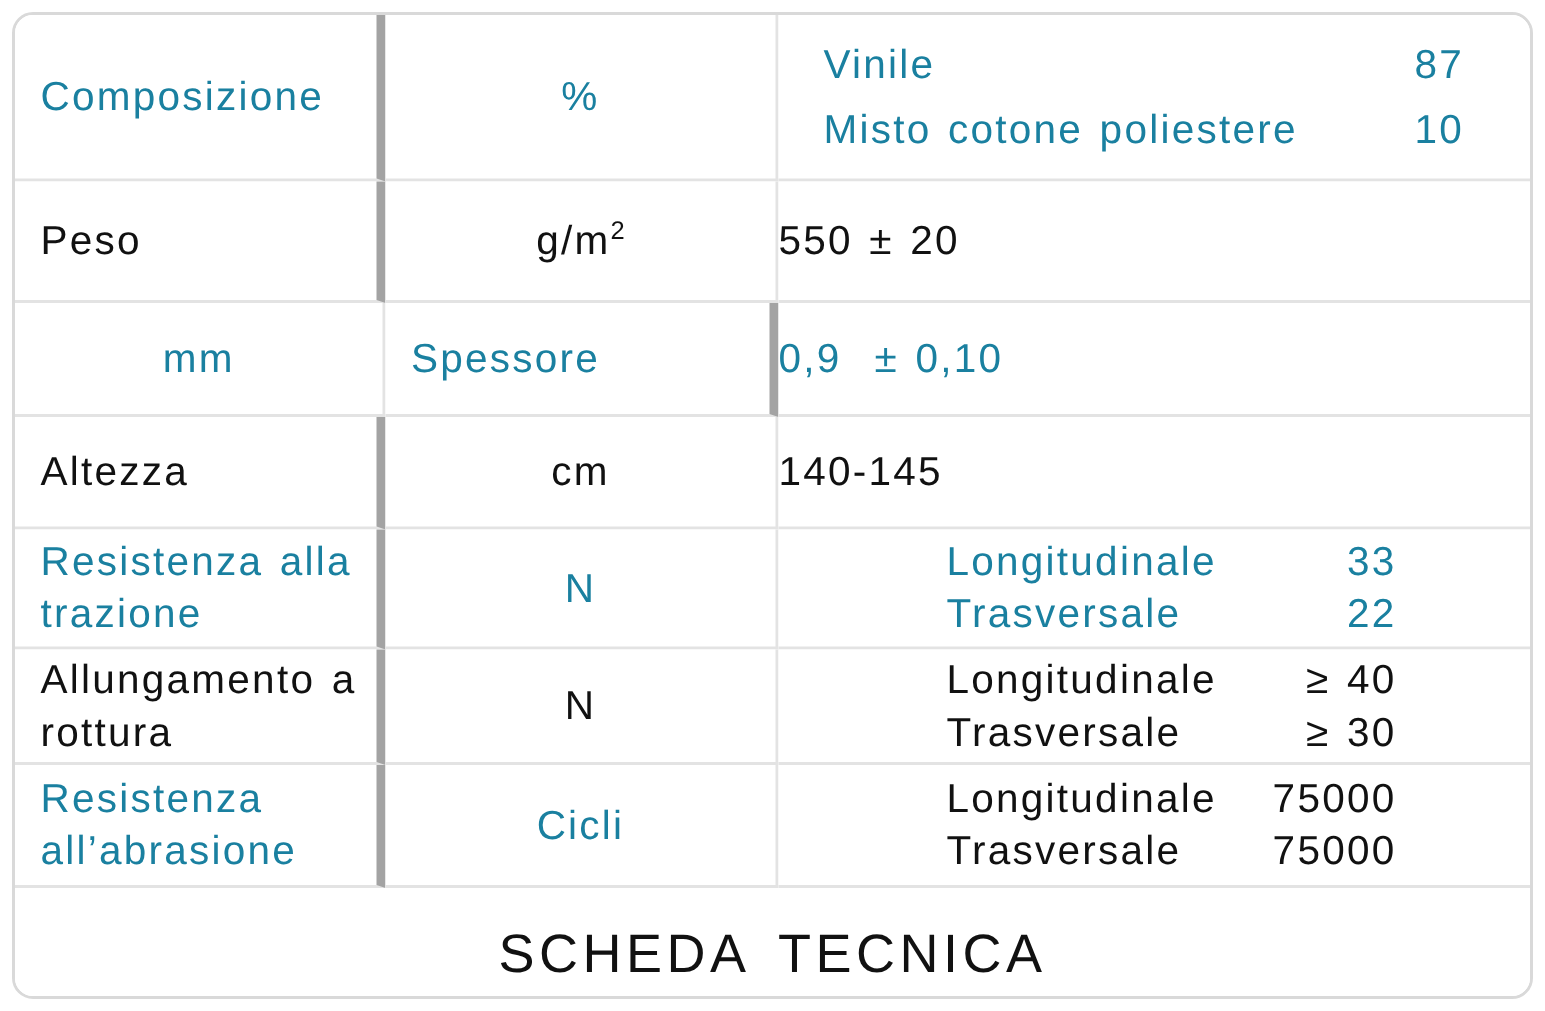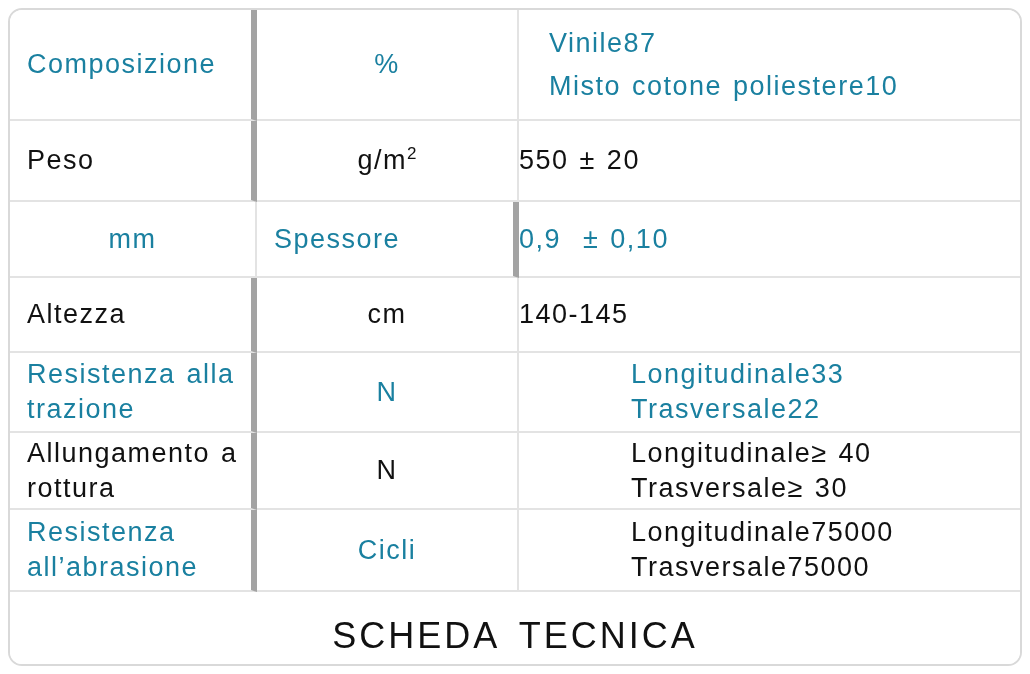--- a/index.html
+++ b/index.html
@@ -66,21 +66,21 @@
     padding-right: 44px;
     line-height: 43px;
   }
   .pairs.narrow {
     padding-left: 112px;
     padding-right: 89px;
     line-height: 35px;
   }
   .pair {
     display: flex;
-    justify-content: flex-start;
+    justify-content: space-between;
     align-items: baseline;
   }
   .pair .val { text-align: right; }
 
   sup {
     font-size: 17px;
     letter-spacing: 0;
     line-height: 0;
   }
 

